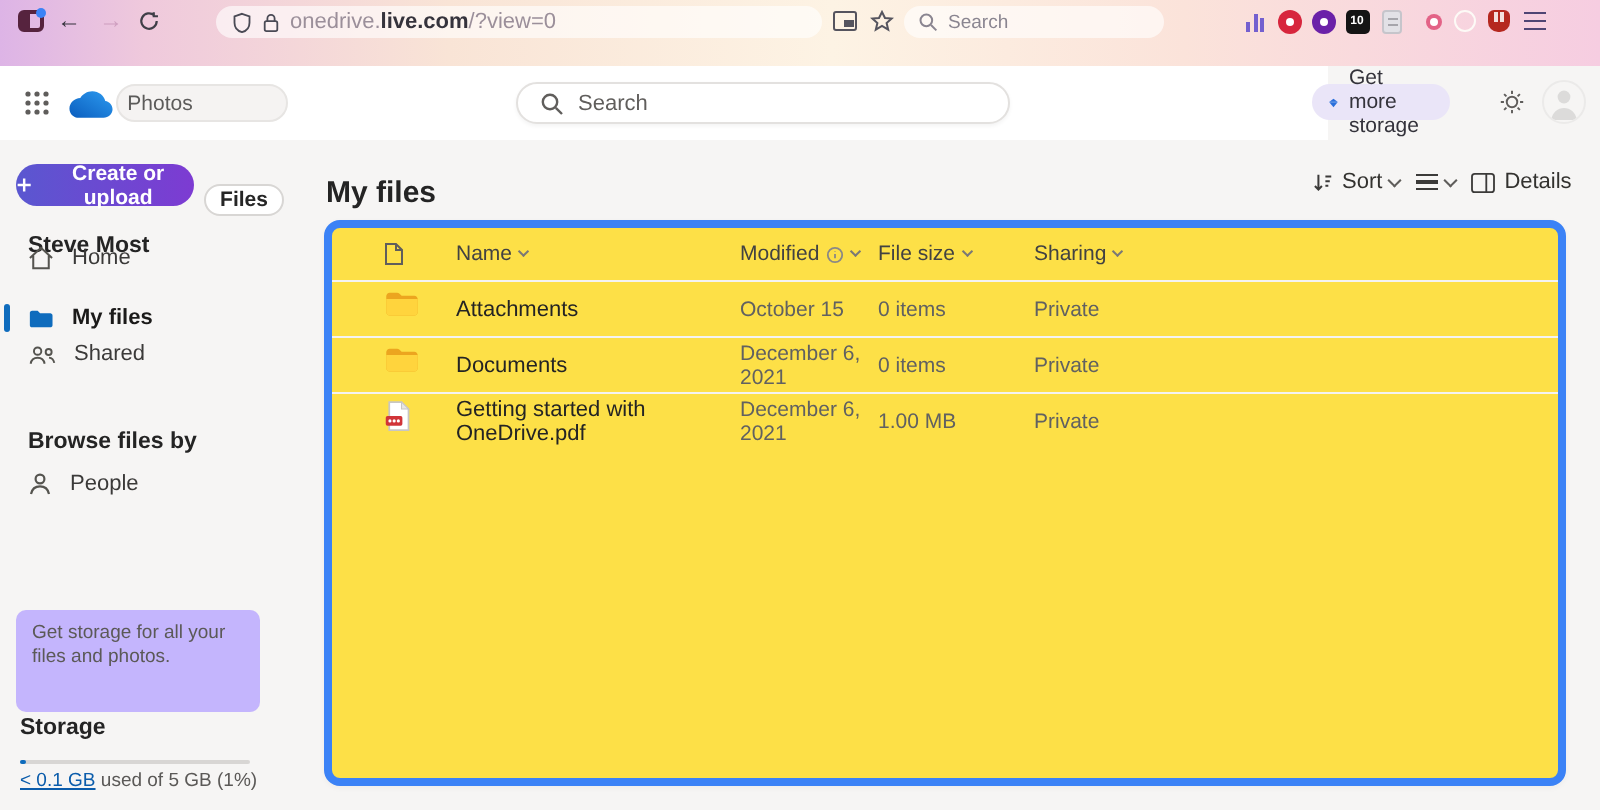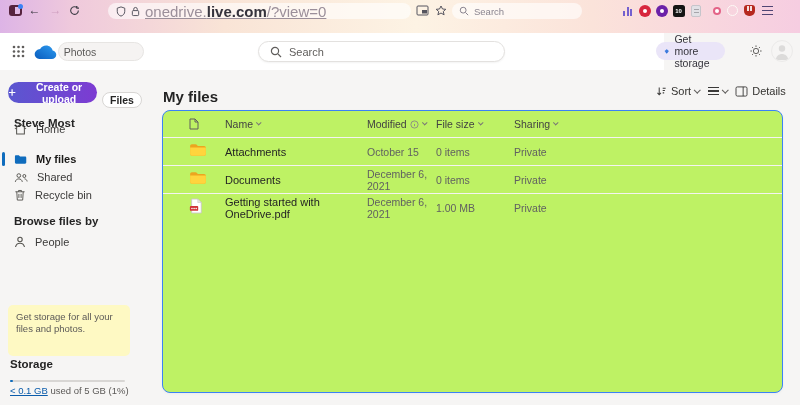--- a/index.html
+++ b/index.html
@@ -10,21 +10,21 @@
   .browser{position:absolute;top:0;left:0;width:800px;height:33px;
     background:linear-gradient(90deg,#ddb4e6 0%,#efc9dc 9%,#f9e4d6 28%,#fdf3e4 52%,#fbe3da 74%,#f6cde1 100%);}
   .btn-ico{display:flex;align-items:center;justify-content:center;position:absolute;top:2px;width:17px;height:17px;border-radius:4px;}
   .fxview{position:absolute;left:9px;top:5px;width:13px;height:11px;border:2px solid #56233e;border-radius:3px;}
   .fxview::before{content:'';position:absolute;left:0;top:0;width:4px;height:7px;background:#56233e;}
   .fxview::after{content:'';position:absolute;right:-3px;top:-3px;width:5px;height:5px;background:#3b82f6;border-radius:50%;}
   .nav-arrow{font-size:12px;color:#35333c;line-height:17px;}
   .nav-arrow.dis{color:#cf9fc0;}
   .urlbar{position:absolute;left:108px;top:3px;width:303px;height:16px;border-radius:8px;
     background:rgba(255,255,255,.62);display:flex;align-items:center;gap:5px;padding:0 8px;}
-  .urltext{font-size:15px;color:#9b8f9a;white-space:nowrap;text-decoration:underline;}
+  .urltext{font-size:11px;color:#9b8f9a;white-space:nowrap;}
   .urltext b{color:#35333c;font-weight:bold;}
   .bsearch{position:absolute;left:452px;top:3px;width:130px;height:16px;border-radius:8px;
     background:rgba(255,255,255,.62);display:flex;align-items:center;gap:5px;padding:0 7px;}
   .bsearch span{font-size:9.5px;color:#8a8590;}
   .ext{position:absolute;top:4px;width:13px;height:13px;display:flex;align-items:center;justify-content:center;}
   .bars{display:flex;align-items:flex-end;gap:1.5px;height:10px;}
   .bars i{display:block;width:2px;background:#7460cf;}
   .circ{width:12px;height:12px;border-radius:50%;position:relative;}
   .circ::after{content:'';position:absolute;left:50%;top:50%;transform:translate(-50%,-50%);
     width:4px;height:4px;border-radius:50%;background:#fff;}
@@ -64,42 +64,42 @@
   .sidebar{position:absolute;left:0;top:70px;width:160px;height:335px;}
   .createbtn{position:absolute;left:8px;top:12px;width:89px;height:21px;border-radius:11px;border:none;cursor:pointer;
     background:linear-gradient(90deg,#5a57d0,#7d3bd2);color:#fff;font-size:10.5px;font-weight:bold;
     display:flex;align-items:center;justify-content:center;gap:5px;}
   .account{position:absolute;left:14px;top:47px;font-size:11.5px;font-weight:bold;color:#242424;}
   .sitem{position:absolute;left:0;width:160px;height:18px;display:flex;align-items:center;gap:9px;padding-left:14px;
     font-size:11px;color:#3b3a39;cursor:pointer;}
   .sitem.sel{font-weight:bold;color:#1b1a19;}
   .selbar{position:absolute;left:2px;top:2px;width:3px;height:14px;border-radius:2px;background:#0f6cbd;}
   .sheader{position:absolute;left:14px;font-size:11.5px;font-weight:bold;color:#242424;}
-  .promo{position:absolute;left:8px;top:235px;width:122px;height:51px;background:#fef9c3;border-radius:5px;padding:6px 8px 0;}
+  .promo{position:absolute;left:8px;top:235px;width:122px;height:51px;background:#c4b5fd;border-radius:5px;padding:6px 8px 0;}
   .promo p{font-size:9.5px;line-height:1.25;color:#5b5957;}
   .buybtn{position:absolute;left:7px;top:28px;width:108px;height:17px;background:#fff;border:1px solid #d8d6d4;border-radius:3px;
     display:flex;align-items:center;justify-content:center;gap:5px;cursor:pointer;}
   .buybtn span{font-size:10px;font-weight:bold;color:#0b5cab;}
   .stitle{position:absolute;left:10px;top:288px;font-size:11.5px;font-weight:bold;color:#242424;}
   .sbar{position:absolute;left:10px;top:310px;width:115px;height:2px;background:#d8d6d4;border-radius:1px;}
   .sbar i{display:block;width:3px;height:2px;background:#0f6cbd;border-radius:1px;}
   .susage{position:absolute;left:10px;top:315px;font-size:9.5px;color:#5b5957;white-space:nowrap;}
   .susage a{color:#0b5cab;text-decoration:underline;cursor:pointer;}
 
   
   .pagetitle{position:absolute;left:163px;top:88px;font-size:15px;font-weight:bold;color:#242424;}
   .viewbar{position:absolute;left:656px;top:85px;display:flex;align-items:center;gap:8px;font-size:11px;color:#33322f;}
   .vgroup{display:flex;align-items:center;gap:4px;cursor:pointer;}
   .chev{display:inline-block;width:4.5px;height:4.5px;border-right:1.2px solid #5f5d5b;border-bottom:1.2px solid #5f5d5b;
     transform:rotate(45deg) translate(-1px,-1px);}
   .caret{display:inline-block;width:3.5px;height:3.5px;border-right:1px solid #7a7876;border-bottom:1px solid #7a7876;
     transform:rotate(45deg) translate(-1px,-1px);margin-left:4px;}
   .listlines{width:11px;height:8px;border-top:1.4px solid #3b3a39;border-bottom:1.4px solid #3b3a39;position:relative;}
   .listlines::after{content:'';position:absolute;left:0;top:2.2px;width:100%;height:1.4px;background:#3b3a39;}
-  .card{position:absolute;left:162px;top:110px;width:621px;height:283px;background:#bef264;border:1px solid #3b82f6;
+  .card{position:absolute;left:162px;top:110px;width:621px;height:283px;background:#fde047;border:4px solid #3b82f6;
     border-radius:8px;box-shadow:0 1px 3px rgba(0,0,0,.04);overflow:hidden;}
   .trow{display:grid;grid-template-columns:36px 142px 69px 78px 1fr;align-items:center;height:28px;padding-left:26px;
     border-top:1px solid #f4f3f2;cursor:pointer;}
   .thead{display:grid;grid-template-columns:36px 142px 69px 78px 1fr;align-items:center;height:26px;padding-left:26px;
     font-size:10.5px;color:#424242;}
   .hcell{display:flex;align-items:center;cursor:pointer;}
   .fname{font-size:11px;color:#242424;}
   .fmeta{font-size:10.5px;color:#616161;}
 </style>
 </head>
@@ -268,28 +268,20 @@
     <div class="sitem" style="top:98px;">
       <svg width="14" height="11" viewBox="0 0 16 12">
           <g fill="none" stroke="#55544f" stroke-width="1.1">
             <circle cx="5.5" cy="3.8" r="2.1"></circle>
             <path d="M1.5 11c.4-2.2 2-3.4 4-3.4s3.6 1.2 4 3.4"></path>
             <circle cx="11.8" cy="4.3" r="1.7"></circle>
             <path d="M12 7.5c1.6.2 2.7 1.3 3 3"></path>
           </g>
         </svg>
       <span>Shared</span>
-    </div>
-    <div class="sitem" style="top:116px;">
-      <svg width="12" height="12" viewBox="0 0 12 13">
-          <g fill="none" stroke="#55544f" stroke-width="1">
-            <path d="M1 3h10M4.4 3V1.6h3.2V3M2.5 3l.6 9h5.8l.6-9M4.8 5.3v4.4M7.2 5.3v4.4"></path>
-          </g>
-        </svg>
-      <span>Recycle bin</span>
     </div>
 
     <div class="sheader" style="top:145px;">Browse files by</div>
 
     <div class="sitem" style="top:163px;">
       <svg width="12" height="12" viewBox="0 0 12 12">
           <g fill="none" stroke="#55544f" stroke-width="1.1">
             <circle cx="6" cy="3.5" r="2.2"></circle>
             <path d="M1.5 11c.5-2.4 2.3-3.8 4.5-3.8s4 1.4 4.5 3.8"></path>
           </g>

